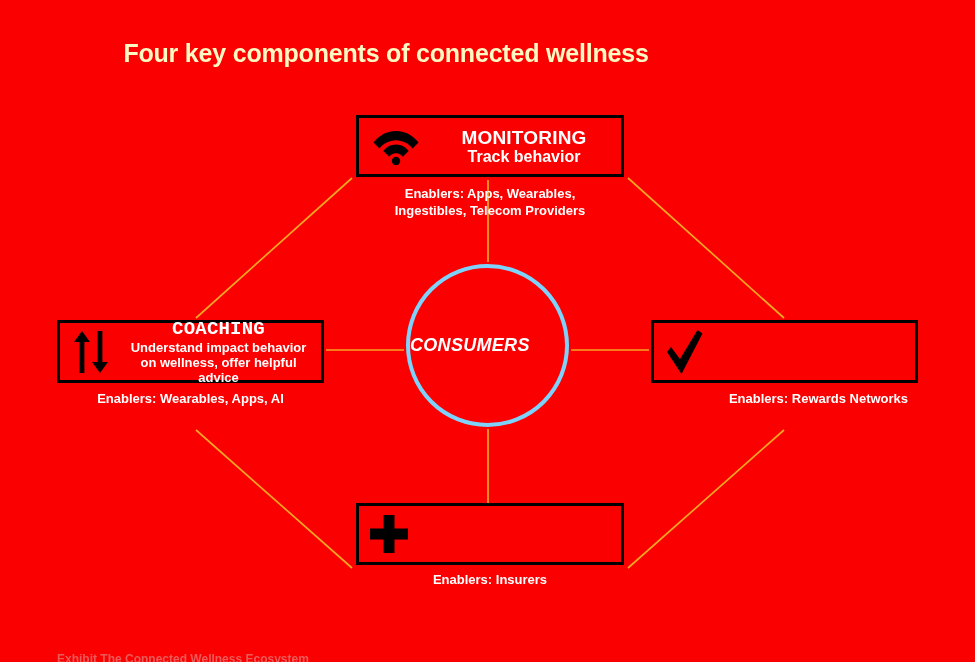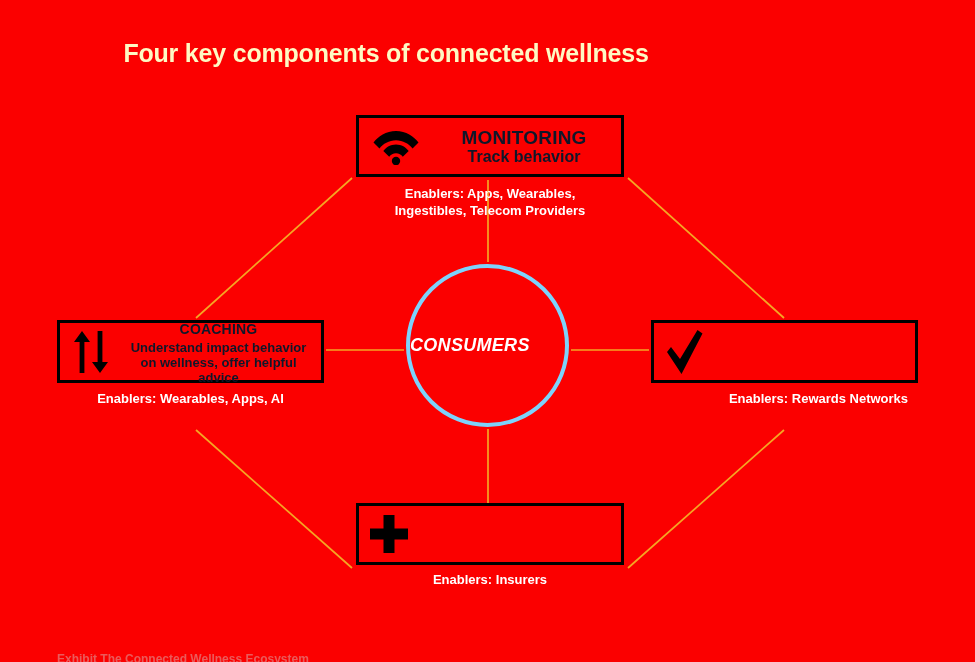--- a/index.html
+++ b/index.html
@@ -78,21 +78,21 @@
   }
   .node-icon {
     flex: 0 0 auto;
     display: flex;
     align-items: center;
     justify-content: center;
   }
   .node-text {
     flex: 1 1 auto;
     text-align: center;
-    color: #0f172a;
+    color: #ffffff;
     padding-right: 6px;
   }
   .node-title {
     font-size: 19px;
     font-weight: bold;
     letter-spacing: 0.2px;
     line-height: 22px;
     white-space: nowrap;
   }
   .node-sub {
@@ -112,21 +112,21 @@
   
   #node-monitoring { left: 356px; top: 115px; }
   #node-monitoring .node-box { width: 268px; height: 62px; }
   #node-monitoring .node-icon { width: 74px; }
   #node-monitoring .node-enabler { left: -24px; top: 70px; width: 316px; }
 
   #node-coaching { left: 57px; top: 320px; }
   #node-coaching .node-box { width: 267px; height: 63px; }
   #node-coaching .node-icon { width: 62px; }
   #node-coaching .node-enabler { left: 2px; top: 70px; width: 263px; }
-  #node-coaching .node-title { font-size: 14px; }
+  #node-coaching .node-title { font-size: 19px; font-family: Liberation Mono, monospace; }
   #node-coaching .node-sub { font-size: 13px; line-height: 15px; }
 
   #node-rewards { left: 651px; top: 320px; }
   #node-rewards .node-box { width: 267px; height: 63px; }
   #node-rewards .node-icon { width: 62px; }
   #node-rewards .node-enabler { left: 36px; top: 70px; width: 263px; }
 
   #node-insurance { left: 356px; top: 503px; }
   #node-insurance .node-box { width: 268px; height: 62px; }
   #node-insurance .node-icon { width: 60px; }

